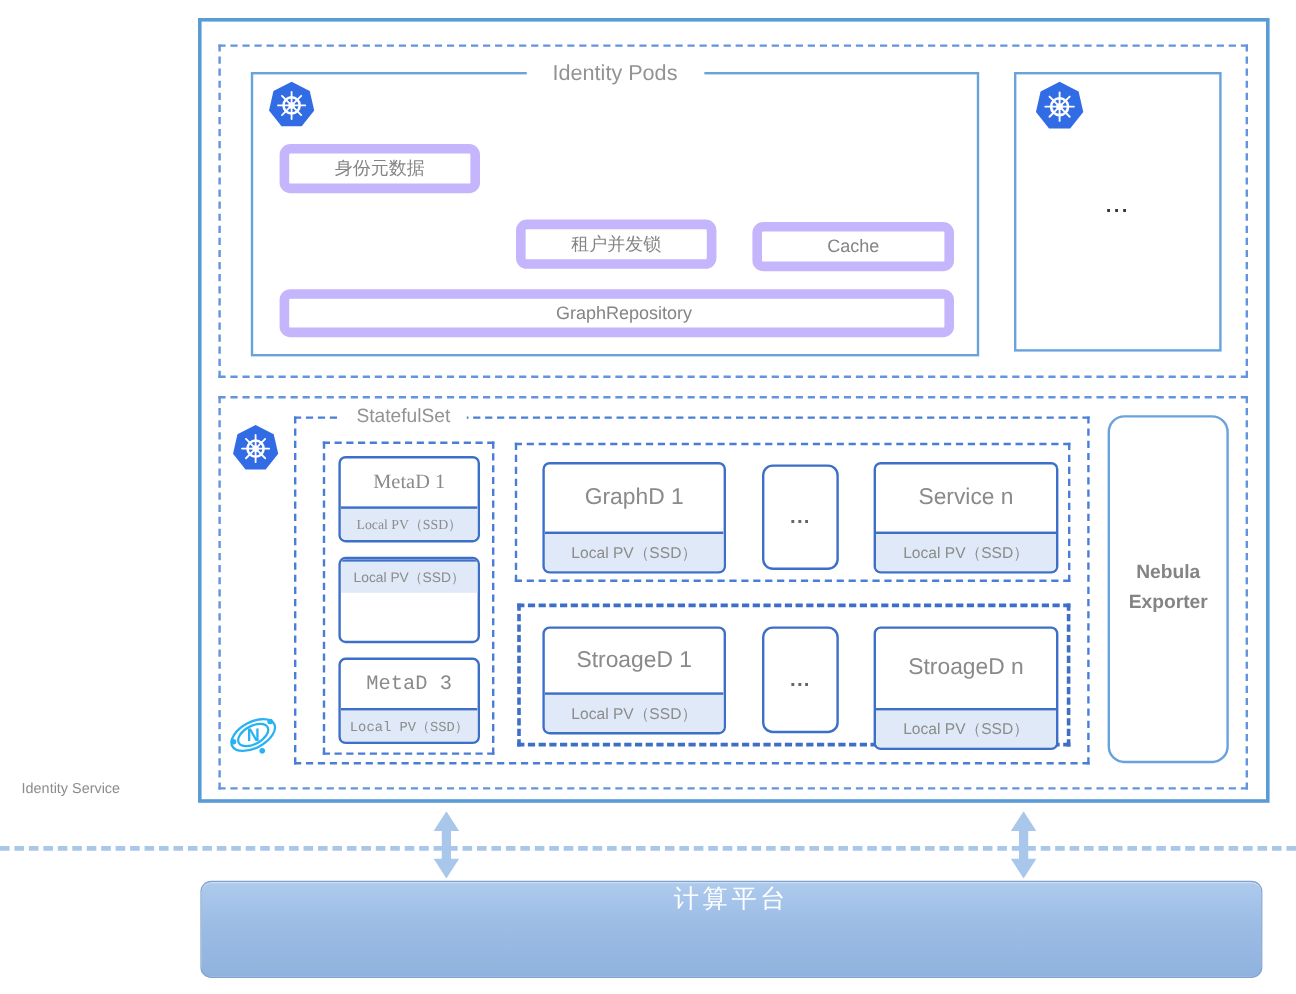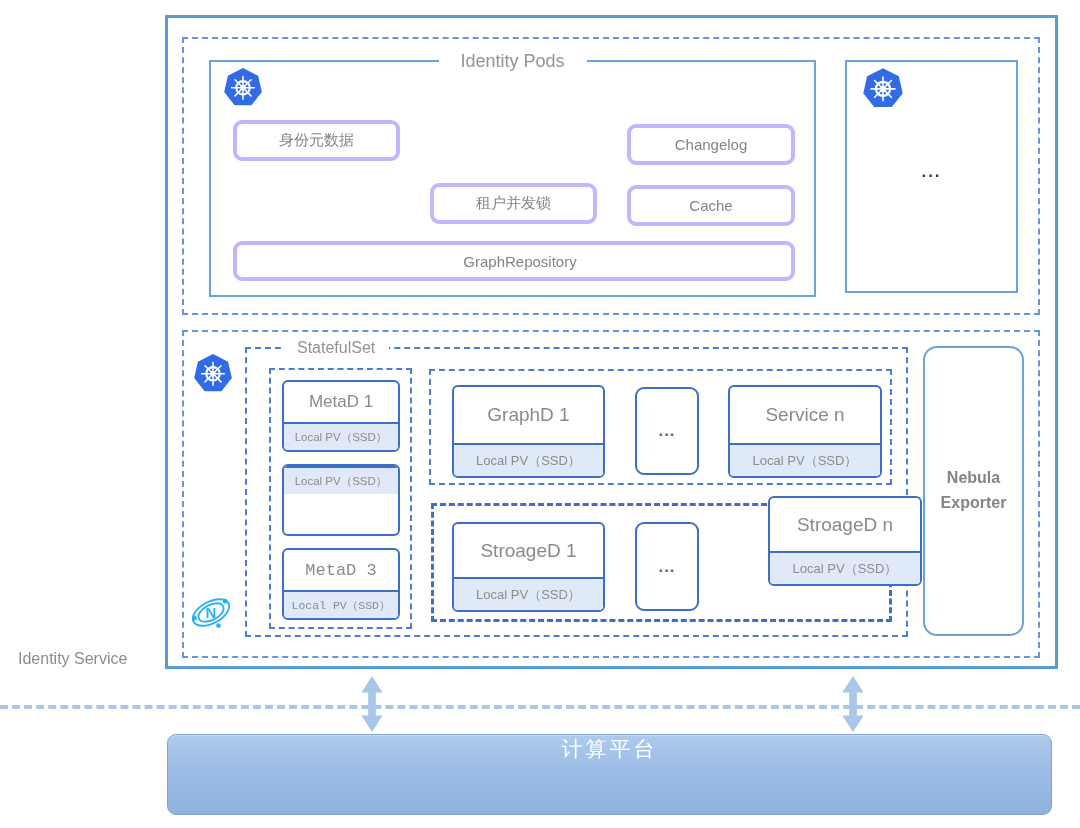--- a/index.html
+++ b/index.html
@@ -17,21 +17,21 @@
   .group-dashed-thick{border:3px dashed #3D6FC9;}
 
   .legend{
     position:absolute;background:#fff;color:#939393;white-space:nowrap;
   }
   .legend.center{left:50%;transform:translateX(-50%);top:-12px;font-size:18px;padding:0 22px;line-height:22px;}
   .legend.left{left:36px;top:-11px;font-size:16px;padding:0 14px;line-height:20px;}
 
   
   .module{
-    border:4px solid #c4b5fd;border-radius:9px;background:#fff;
+    border:8px solid #c4b5fd;border-radius:9px;background:#fff;
     display:flex;align-items:center;justify-content:center;
     color:#848484;font-size:15px;
   }
 
   
   .unit{
     border:2.5px solid #3D6FC9;border-radius:6px;background:#fff;
     display:flex;flex-direction:column;overflow:hidden;
   }
   .unit .unit-label{
@@ -51,21 +51,21 @@
     display:flex;align-items:center;justify-content:center;
     color:#666;font-size:17px;font-weight:bold;letter-spacing:1px;
   }
 
   .exporter{
     border:2px solid #6AA3DC;border-radius:14px;background:#fff;
     display:flex;align-items:center;justify-content:center;text-align:center;
     color:#848484;font-size:16px;line-height:1.55;
   }
 
-  .free-label{color:#8C8C8C;font-size:16px;}
+  .free-label{color:#8C8C8C;font-size:12px;}
 
   .divider-dashed{border-top:4px dashed #A9C7EA;height:0;}
 
   .platform-bar{
     background:linear-gradient(180deg,#AECBED 0%,#9CBCE5 45%,#8FB2DE 100%);
     border:1px solid #7FA3CE;border-radius:9px;
     display:flex;justify-content:center;
     color:#fff;font-size:21px;letter-spacing:3px;
     box-shadow:inset 0 1px 0 rgba(255,255,255,.35);
   }
@@ -120,23 +120,20 @@
     <span class="legend center">Identity Pods</span>
   </div>
 
   <svg class="abs" style="left:222px;top:66px;width:42px;height:42px;">
       <use href="#k8s-symbol" xlink:href="#k8s-symbol"></use>
     </svg>
 
   <div class="abs module" style="left:233px;top:120px;width:167px;height:41px;">
       <span>身份元数据</span>
     </div>
-  <div class="abs module" style="left:627px;top:124px;width:168px;height:41px;">
-      <span>Changelog</span>
-    </div>
   <div class="abs module" style="left:627px;top:185px;width:168px;height:41px;">
       <span>Cache</span>
     </div>
   <div class="abs module" style="left:430px;top:183px;width:167px;height:41px;">
       <span>租户并发锁</span>
     </div>
   <div class="abs module" style="left:233px;top:241px;width:562px;height:40px;padding-left:12px;">
       <span>GraphRepository</span>
     </div>
 
@@ -152,21 +149,21 @@
   <svg class="abs" style="left:192px;top:352px;width:42px;height:42px;">
       <use href="#k8s-symbol" xlink:href="#k8s-symbol"></use>
     </svg>
 
   <div class="abs group-dashed" style="left:245px;top:347px;width:663px;height:290px;">
     <span class="legend left">StatefulSet</span>
   </div>
 
   <div class="abs group-dashed" style="left:269px;top:368px;width:143px;height:261px;"></div>
 
-  <div class="abs unit small" style="left:282px;top:380px;width:118px;height:72px;">
+  <div class="abs unit small" style="left:282px;top:380px;width:118px;height:72px;font-family:Liberation Serif, serif;">
     <div class="unit-label">MetaD 1</div>
     <div class="unit-pv">Local PV（SSD）</div>
   </div>
   <div class="abs unit small" style="left:282px;top:464px;width:118px;height:72px;">
     <div class="unit-pv">Local PV（SSD）</div>
   </div>
   <div class="abs unit small" style="left:282px;top:548px;width:118px;height:72px;font-family:Liberation Mono, monospace;">
     <div class="unit-label">MetaD 3</div>
     <div class="unit-pv">Local PV（SSD）</div>
   </div>
@@ -187,21 +184,21 @@
 
   <div class="abs group-dashed-thick" style="left:431px;top:503px;width:461px;height:119px;"></div>
 
   <div class="abs unit big" style="left:452px;top:522px;width:153px;height:90px;">
     <div class="unit-label">StroageD 1</div>
     <div class="unit-pv">Local PV（SSD）</div>
   </div>
   <div class="abs dots-box" style="left:635px;top:522px;width:64px;height:89px;">
       <span>...</span>
     </div>
-  <div class="abs unit big" style="left:728px;top:496px;width:154px;height:90px;margin-left:40px;">
+  <div class="abs unit big" style="left:728px;top:522px;width:154px;height:103px;">
     <div class="unit-label">StroageD n</div>
     <div class="unit-pv">Local PV（SSD）</div>
   </div>
 
   <div class="abs exporter" style="left:923px;top:346px;width:101px;height:290px;font-weight:bold;">
     <span>Nebula Exporter</span>
   </div>
 
   <svg class="abs" style="left:186px;top:589px;width:50px;height:47px;">
       <use href="#nebula-symbol" xlink:href="#nebula-symbol"></use>

